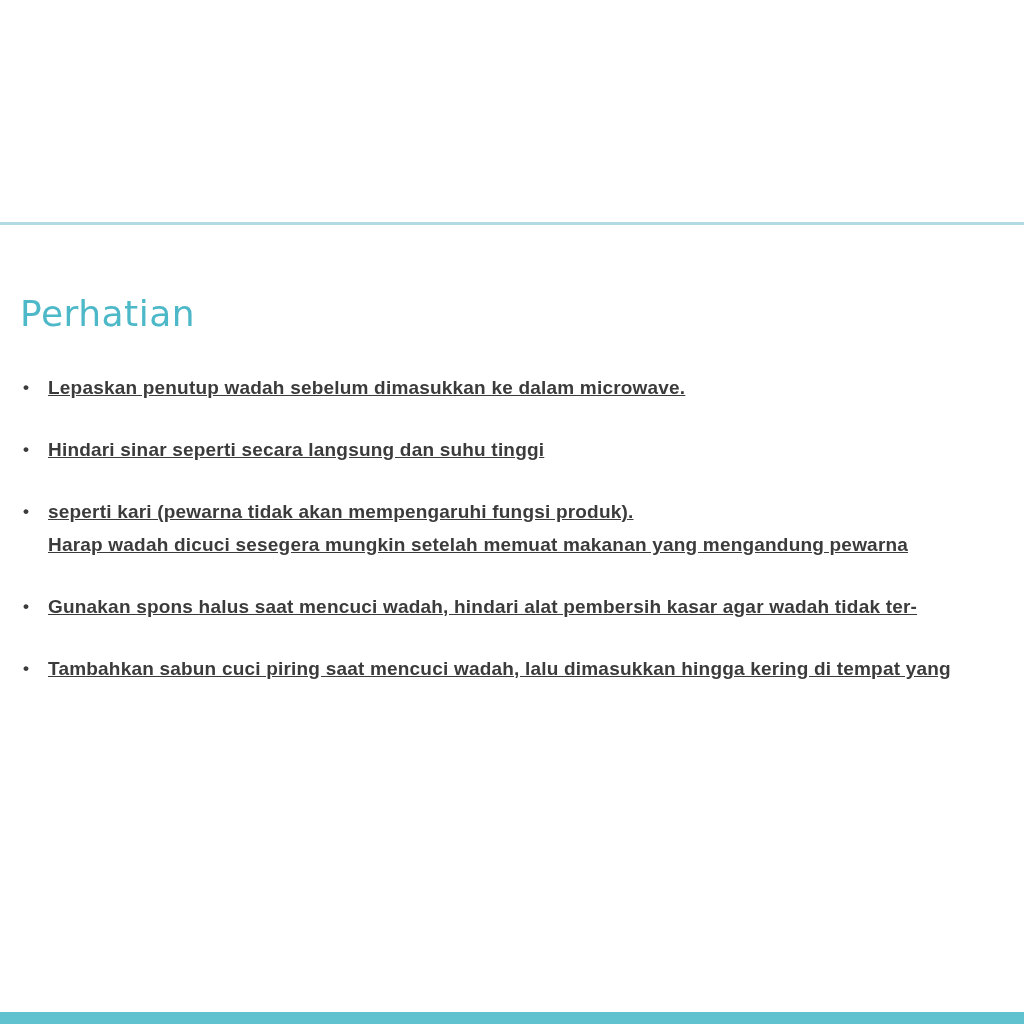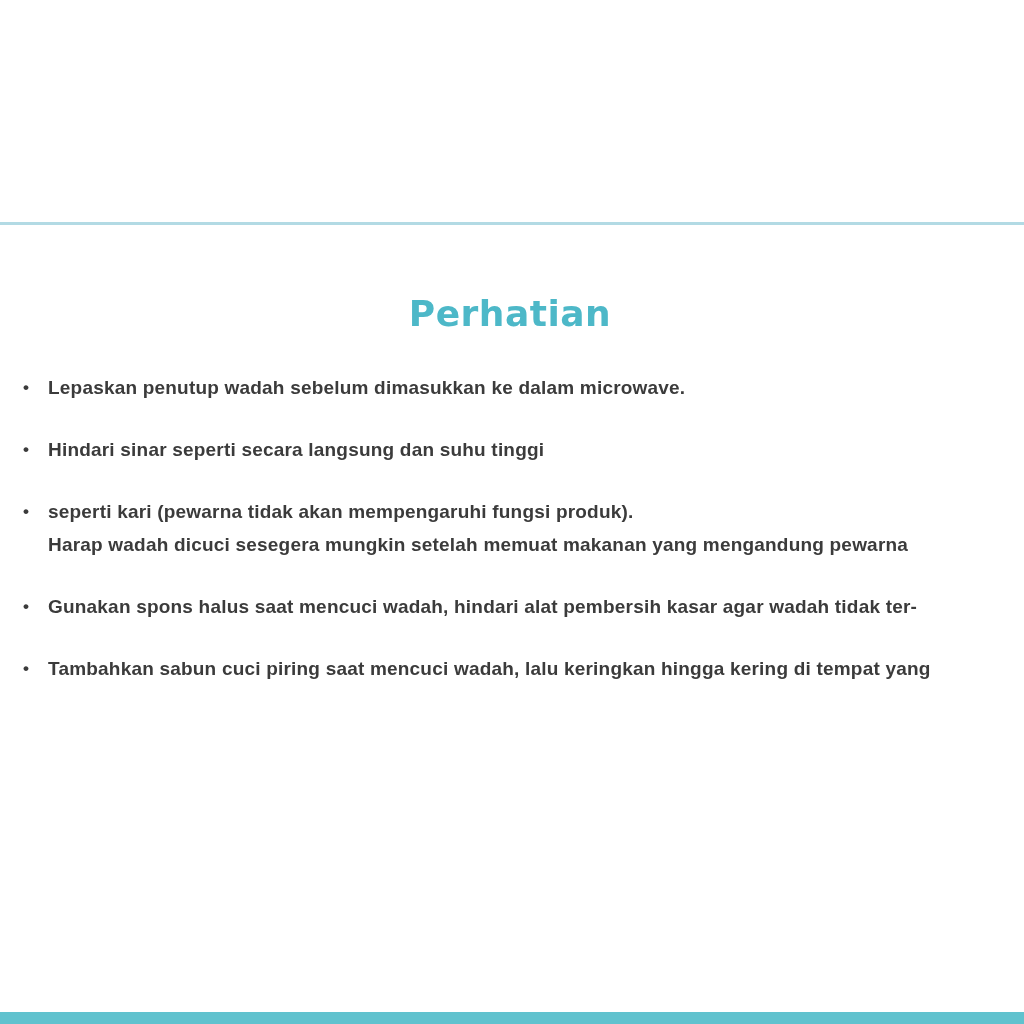--- a/index.html
+++ b/index.html
@@ -28,24 +28,23 @@
     position: absolute;
     left: 20px;
     top: 0;
     width: 980px;
   }
   .page-title {
     margin: 293px 0 0 0;
     font-family: "DejaVu Sans", "Liberation Sans", sans-serif;
     font-size: 36px;
     line-height: 42px;
-    font-weight: 700;
+    font-weight: 400;
     letter-spacing: 0.5px;
     color: #4db8c8;
-    text-align: center;
   }
   ul.notice-list {
     list-style: none;
     margin: 36px 0 0 0;
     padding: 0;
   }
   ul.notice-list li {
     position: relative;
     padding-left: 28px;
     margin: 0 0 29px 0;
@@ -59,20 +58,21 @@
     position: absolute;
     left: 3px;
     top: 0;
     line-height: 33px;
     font-size: 17px;
     color: #3b3b3b;
   }
   ul.notice-list li .line {
     display: block;
     white-space: nowrap;
+    text-decoration: underline;
   }
   .footer-bar {
     position: absolute;
     left: 0;
     bottom: 0;
     width: 1024px;
     height: 12px;
     background: #60c2ce;
   }
 </style>
@@ -107,21 +107,21 @@
         <span class="line">Harap wadah dicuci sesegera mungkin setelah memuat makanan yang mengandung pewarna</span>
       </li>
 
       <li>
         <span class="dot">•</span>
         <span class="line">Gunakan spons halus saat mencuci wadah, hindari alat pembersih kasar agar wadah tidak ter-</span>
       </li>
 
       <li>
         <span class="dot">•</span>
-        <span class="line">Tambahkan sabun cuci piring saat mencuci wadah, lalu keringkan hingga kering di tempat yang</span>
+        <span class="line">Tambahkan sabun cuci piring saat mencuci wadah, lalu dimasukkan hingga kering di tempat yang</span>
       </li>
 
     </ul>
   </div>
 
   <div class="footer-bar"></div>
 
 </div>
 
 </body></html>

